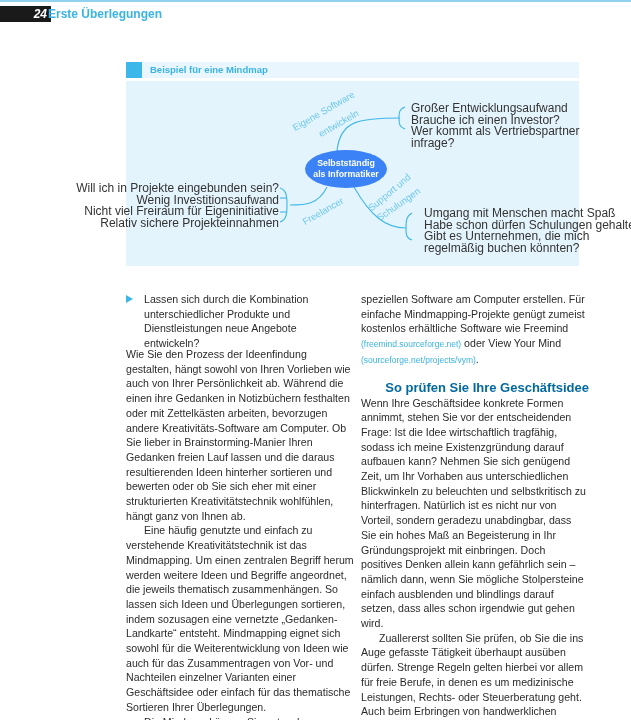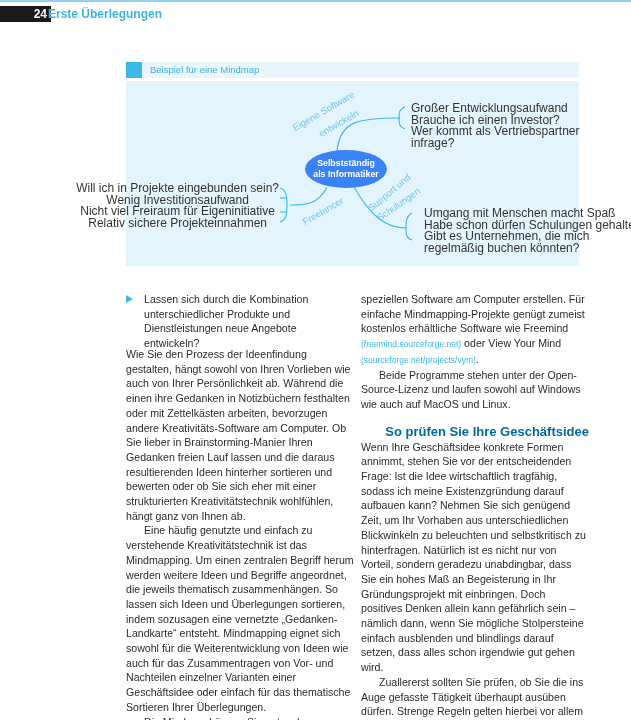--- a/index.html
+++ b/index.html
@@ -1,30 +1,30 @@
 <!DOCTYPE html>
 <html><head>
 <meta charset="utf-8">
 <style>
   html, body { margin:0; padding:0; }
   body { width:631px; height:720px; background:#ffffff; position:relative; overflow:hidden; font-family:"Liberation Sans", sans-serif; color:#2b2b2b; }
   .top-rule { position:absolute; left:0; top:0; width:631px; height:2px; background:#8fd1ee; }
-  .page-num { position:absolute; left:0; top:6px; width:51px; height:16px; background:#1a1a1a; color:#fff; font-weight:bold; font-size:12px; text-align:right; padding-right:4px; box-sizing:border-box; line-height:16px; }
+  .page-num { position:absolute; left:0; top:6px; width:51px; height:16px; background:#1a1a1a; color:#fff; font-weight:bold; font-size:12px; text-align:right; padding-right:4px; box-sizing:border-box; line-height:16px;font-style:italic; }
   .chapter { position:absolute; left:48px; top:6px; font-size:12px; font-weight:bold; color:#3ab3e6; line-height:16px; }
 
   .mm-box { position:absolute; left:126px; top:62px; width:453px; height:204px; background:#e4f4fc; }
   .mm-head { position:absolute; left:126px; top:62px; width:453px; height:16px; background:#eaf6fd; }
   .mm-head-sq { position:absolute; left:126px; top:62px; width:16px; height:16px; background:#3db7ea; }
-  .mm-title { position:absolute; left:150px; top:63px; font-size:9.5px; color:#3ab3e6; line-height:14px; }
+  .mm-title { position:absolute; left:150px; top:63px; font-size:9.5px; color:#3ab3e6; line-height:14px;font-weight:bold; }
   .mm-gap { position:absolute; left:126px; top:78px; width:453px; height:3px; background:#ffffff; }
 
   .mm-svg { position:absolute; left:0; top:0; }
   .leaf { position:absolute; font-size:12px; line-height:11.5px; color:#333; white-space:nowrap; }
   .leaf.right { text-align:left; }
-  .leaf.left { text-align:center; }
+  .leaf.left { text-align:right; }
   .branch-label { position:absolute; font-size:9.5px; color:#6cc7ee; white-space:nowrap; transform-origin:left bottom; }
   .center-node { position:absolute; left:305px; top:150px; width:82px; height:38px; border-radius:50%; background:#3b82f6; color:#fff; font-weight:bold; font-size:8.8px; line-height:11px; text-align:center; display:flex; flex-direction:column; justify-content:center; }
 
   .col { position:absolute; font-size:10.6px; line-height:14.7px; color:#2b2b2b; }
   .col p { margin:0; }
   .indent { text-indent:18px; }
   .bullet { position:absolute; left:126px; top:292px; width:228px; }
   .bullet-tri { position:absolute; left:0; top:3px; width:0; height:0; border-top:4px solid transparent; border-bottom:4px solid transparent; border-left:7px solid #3db7ea; }
   .bullet-text { padding-left:18px; }
   .link { color:#3ab3e6; font-size:8.5px; }
@@ -106,17 +106,16 @@
 <div class="col" style="left:126px; top:347px; width:228px;">
   <p>Wie Sie den Prozess der Ideenfindung gestalten, hängt sowohl von Ihren Vorlieben wie auch von Ihrer Persönlichkeit ab. Während die einen ihre Gedanken in Notizbüchern festhalten oder mit Zettelkästen arbeiten, bevorzugen andere Kreativitäts-Software am Computer. Ob Sie lieber in Brainstorming-Manier Ihren Gedanken freien Lauf lassen und die daraus resultierenden Ideen hinterher sortieren und bewerten oder ob Sie sich eher mit einer strukturierten Kreativitätstechnik wohlfühlen, hängt ganz von Ihnen ab.</p>
   <p class="indent">Eine häufig genutzte und einfach zu verstehende Kreativitätstechnik ist das Mindmapping. Um einen zentralen Begriff herum werden weitere Ideen und Begriffe angeordnet, die jeweils thematisch zusammenhängen. So lassen sich Ideen und Überlegungen sortieren, indem sozusagen eine vernetzte „Gedanken-Landkarte“ entsteht. Mindmapping eignet sich sowohl für die Weiterentwicklung von Ideen wie auch für das Zusammentragen von Vor- und Nachteilen einzelner Varianten einer Geschäftsidee oder einfach für das thematische Sortieren Ihrer Überlegungen.</p>
   <p class="indent">Die Mindmap können Sie entweder von Hand auf einem Blatt Papier oder mit einer</p>
 </div>
 
 <div class="col" style="left:361px; top:292px; width:228px;">
   <p>
     <span>speziellen Software am Computer erstellen. Für einfache Mindmapping-Projekte genügt zumeist kostenlos erhältliche Software wie Freemind </span><span class="link">(freemind.sourceforge.net)</span><span> oder View Your Mind </span><span class="link">(sourceforge.net/projects/vym)</span><span>.</span>
   </p>
-  <p class="indent">Beide Programme stehen unter der Open-Source-Lizenz und laufen sowohl auf Windows wie auch auf MacOS und Linux.</p>
   <p class="h2" style="margin-top:12px;">So prüfen Sie Ihre Geschäftsidee</p>
   <p>Wenn Ihre Geschäftsidee konkrete Formen annimmt, stehen Sie vor der entscheidenden Frage: Ist die Idee wirtschaftlich tragfähig, sodass ich meine Existenzgründung darauf aufbauen kann? Nehmen Sie sich genügend Zeit, um Ihr Vorhaben aus unterschiedlichen Blickwinkeln zu beleuchten und selbstkritisch zu hinterfragen. Natürlich ist es nicht nur von Vorteil, sondern geradezu unabdingbar, dass Sie ein hohes Maß an Begeisterung in Ihr Gründungsprojekt mit einbringen. Doch positives Denken allein kann gefährlich sein – nämlich dann, wenn Sie mögliche Stolpersteine einfach ausblenden und blindlings darauf setzen, dass alles schon irgendwie gut gehen wird.</p>
   <p class="indent">Zuallererst sollten Sie prüfen, ob Sie die ins Auge gefasste Tätigkeit überhaupt ausüben dürfen. Strenge Regeln gelten hierbei vor allem für freie Berufe, in denen es um medizinische Leistungen, Rechts- oder Steuerberatung geht. Auch beim Erbringen von handwerklichen</p>
 </div>
 
 </body></html>

